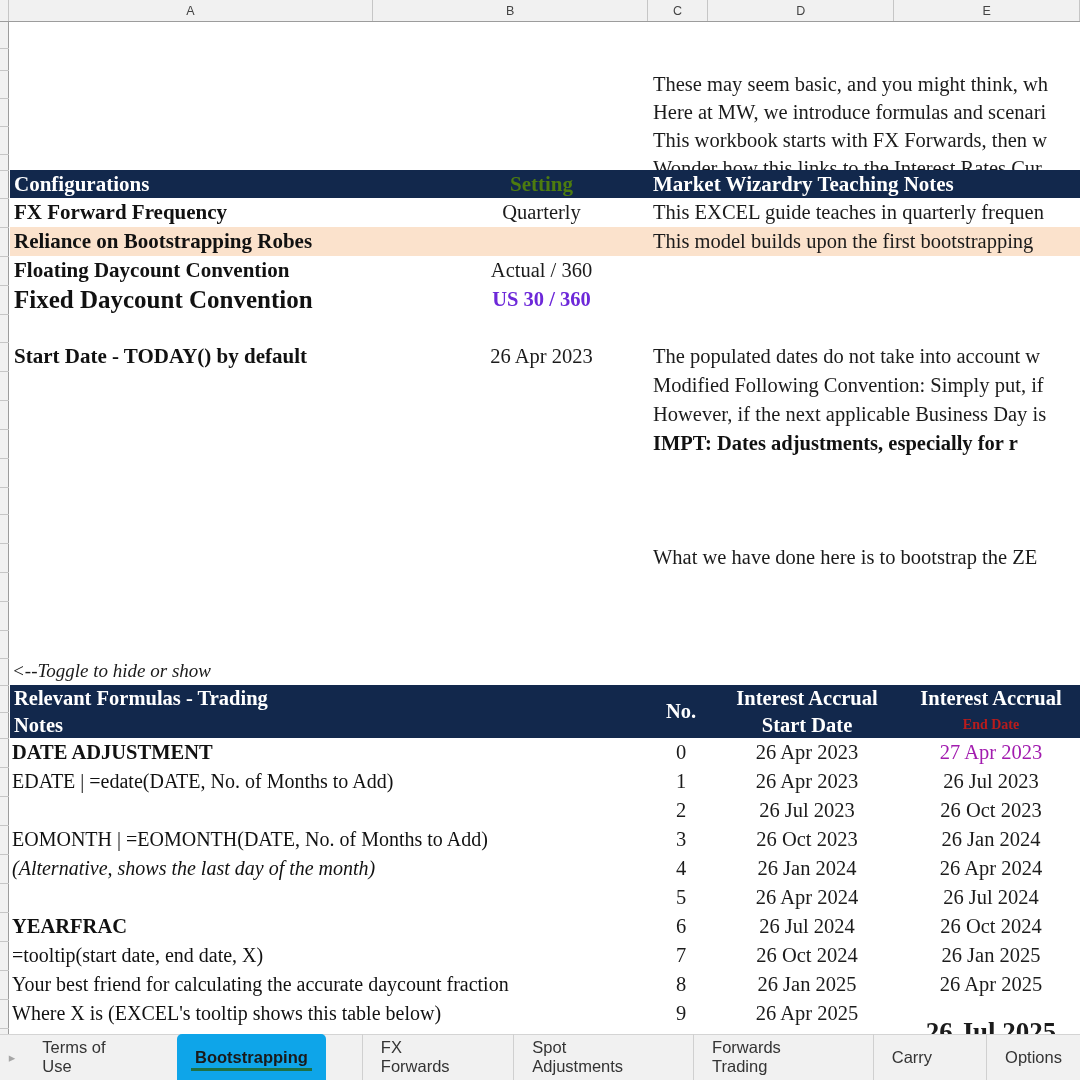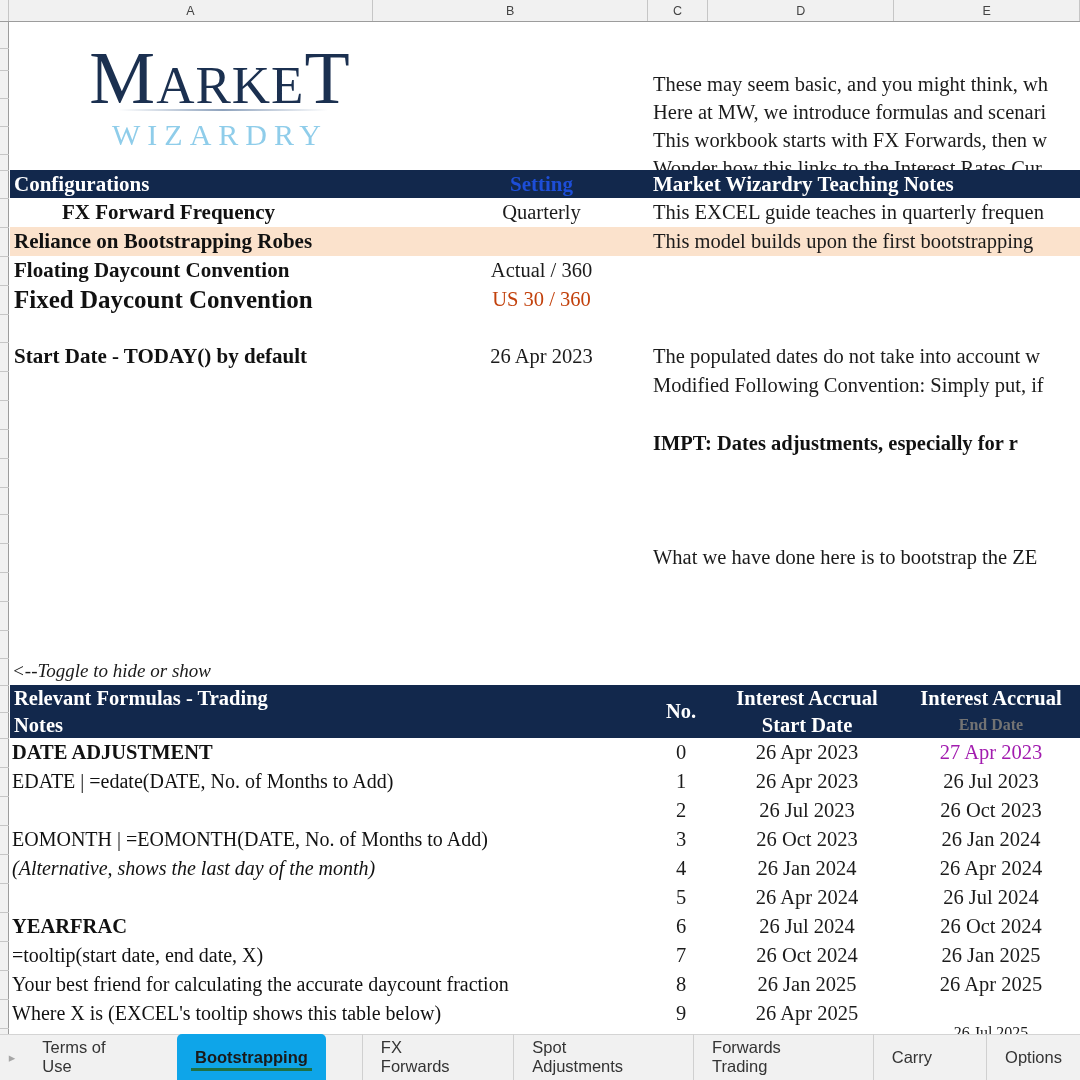--- a/index.html
+++ b/index.html
@@ -184,70 +184,66 @@
         <div class="rl" style="top: 861px;"></div>
         <div class="rl" style="top: 890px;"></div>
         <div class="rl" style="top: 919px;"></div>
         <div class="rl" style="top: 948px;"></div>
         <div class="rl" style="top: 977px;"></div>
         <div class="rl" style="top: 1006px;"></div>
       </div>
 
     <div class="sheet">
 
-      <div class="logo-box" style="left:0px; top:2px; width:420px; height:145px;">
-        <div class="logo-main"><span class="big">M</span><span class="sm">ARKE</span><span class="big">T</span></div>
-        <div class="logo-rule"></div>
-        <div class="logo-sub">WIZARDRY</div>
-      </div>
 
       <div class="cell left" style="left:643px; top:48px; width:427px; height:28px; font-size:20.5px; color:#1b1b1b;">These may seem basic, and you might think, wh</div>
       <div class="cell left" style="left:643px; top:76px; width:427px; height:28px; font-size:20.5px; color:#1b1b1b;">Here at MW, we introduce formulas and scenari</div>
       <div class="cell left" style="left:643px; top:104px; width:427px; height:28px; font-size:20.5px; color:#1b1b1b;">This workbook starts with FX Forwards, then w</div>
       <div class="cell left" style="left:643px; top:132px; width:427px; height:28px; font-size:20.5px; color:#1b1b1b;">Wonder how this links to the Interest Rates Cur</div>
 
       <div class="cell navy" style="left:0px; top:148px; width:1070px; height:28px;"></div>
       <div class="cell left bold" style="left:4px; top:148px; width:420px; height:28px; font-size:21px; color:#ffffff;">Configurations</div>
-      <div class="cell center bold" style="left:420px; top:148px; width:223px; height:28px; font-size:21px; color:#1d4ed8;">Setting</div>
+      <div class="cell center bold" style="left:420px; top:148px; width:223px; height:28px; font-size:21px; color:#4d7c0f;">Setting</div>
       <div class="cell left bold" style="left:643px; top:148px; width:427px; height:28px; font-size:21px; color:#ffffff;">Market Wizardry Teaching Notes</div>
 
-      <div class="cell left bold" style="left:4px; top:176px; width:420px; height:29px; font-size:21px; color:#111111;margin-left:48px;">FX Forward Frequency</div>
+      <div class="cell left bold" style="left:4px; top:176px; width:420px; height:29px; font-size:21px; color:#111111;">FX Forward Frequency</div>
       <div class="cell center" style="left:420px; top:176px; width:223px; height:29px; font-size:20.5px; color:#1b1b1b;">Quarterly</div>
       <div class="cell left" style="left:643px; top:176px; width:427px; height:29px; font-size:20.5px; color:#1b1b1b;">This EXCEL guide teaches in quarterly frequen</div>
 
       <div class="cell peach" style="left:0px; top:205px; width:1070px; height:29px;"></div>
       <div class="cell left bold" style="left:4px; top:205px; width:420px; height:29px; font-size:21px; color:#111111;">Reliance on Bootstrapping Robes</div>
       <div class="cell center" style="left:420px; top:205px; width:223px; height:29px; font-size:20.5px; color:#1b1b1b;"></div>
       <div class="cell left" style="left:643px; top:205px; width:427px; height:29px; font-size:20.5px; color:#1b1b1b;">This model builds upon the first bootstrapping</div>
 
       <div class="cell left bold" style="left:4px; top:234px; width:420px; height:29px; font-size:21px; color:#111111;">Floating Daycount Convention</div>
       <div class="cell center" style="left:420px; top:234px; width:223px; height:29px; font-size:20.5px; color:#1b1b1b;">Actual / 360</div>
 
       <div class="cell left bold" style="left:4px; top:263px; width:420px; height:29px; font-size:25px; color:#111111;">Fixed Daycount Convention</div>
-      <div class="cell center" style="left:420px; top:263px; width:223px; height:29px; font-size:20.5px; color:#c2410c;">US 30 / 360</div>
+      <div class="cell center" style="left:420px; top:263px; width:223px; height:29px; font-size:20.5px; color:#6d28d9;font-weight:bold;">US 30 / 360</div>
 
       <div class="cell left bold" style="left:4px; top:320px; width:420px; height:29px; font-size:21px; color:#111111;">Start Date - TODAY() by default</div>
       <div class="cell center" style="left:420px; top:320px; width:223px; height:29px; font-size:20.5px; color:#1b1b1b;">26 Apr 2023</div>
 
       <div class="cell left" style="left:643px; top:320px; width:427px; height:29px; font-size:20.5px; color:#1b1b1b;">The populated dates do not take into account w</div>
       <div class="cell left" style="left:643px; top:349px; width:427px; height:29px; font-size:20.5px; color:#1b1b1b;">Modified Following Convention: Simply put, if</div>
+      <div class="cell left" style="left:643px; top:378px; width:427px; height:29px; font-size:20.5px; color:#1b1b1b;">However, if the next applicable Business Day is</div>
       <div class="cell left bold" style="left:643px; top:407px; width:427px; height:29px; font-size:20.5px; color:#111111;">IMPT: Dates adjustments, especially for r</div>
 
       <div class="cell left" style="left:643px; top:521px; width:427px; height:29px; font-size:20.5px; color:#1b1b1b;">What we have done here is to bootstrap the ZE</div>
 
       <div class="cell left ital" style="left:2px; top:636px; width:420px; height:26px; font-size:19px; color:#1b1b1b;">&lt;--Toggle to hide or show</div>
 
       <div class="cell navy" style="left:0px; top:663px; width:1070px; height:53px;"></div>
       <div class="cell left bold" style="left:4px; top:663px; width:400px; height:27px; font-size:20.5px; color:#ffffff;">Relevant Formulas - Trading</div>
       <div class="cell left bold" style="left:4px; top:690px; width:400px; height:26px; font-size:20.5px; color:#ffffff;">Notes</div>
       <div class="cell center bold" style="left:640px; top:676px; width:62px; height:27px; font-size:20.5px; color:#ffffff;">No.</div>
       <div class="cell center bold" style="left:702px; top:663px; width:190px; height:27px; font-size:20.5px; color:#ffffff;">Interest Accrual</div>
       <div class="cell center bold" style="left:702px; top:690px; width:190px; height:26px; font-size:20.5px; color:#ffffff;">Start Date</div>
       <div class="cell center bold" style="left:892px; top:663px; width:178px; height:27px; font-size:20.5px; color:#ffffff;">Interest Accrual</div>
-      <div class="cell center bold" style="left:892px; top:690px; width:178px; height:26px; font-size:16px; color:#737373;text-align:right;">End Date</div>
+      <div class="cell center bold" style="left:892px; top:690px; width:178px; height:26px; font-size:14px; color:#b91c1c;text-align:right;">End Date</div>
 
       <div id="formula-rows">
           <div class="cell left bold" style="left: 2px; top: 716px; width: 636px; height: 29px; font-size: 20.5px; color: rgb(17, 17, 17);">DATE ADJUSTMENT</div>
           <div class="cell center" style="left: 640px; top: 716px; width: 62px; height: 29px; font-size: 20.5px; color: rgb(27, 27, 27);">0</div>
           <div class="cell center" style="left: 702px; top: 716px; width: 190px; height: 29px; font-size: 20.5px; color: rgb(27, 27, 27);">26 Apr 2023</div>
           <div class="cell center" style="left: 892px; top: 716px; width: 178px; height: 29px; font-size: 20.5px; color: #a21caf;">27 Apr 2023</div>
           <div class="cell left" style="left: 2px; top: 745px; width: 636px; height: 29px; font-size: 20px; color: rgb(17, 17, 17);">EDATE | =edate(DATE, No. of Months to Add)</div>
           <div class="cell center" style="left: 640px; top: 745px; width: 62px; height: 29px; font-size: 20.5px; color: rgb(27, 27, 27);">1</div>
           <div class="cell center" style="left: 702px; top: 745px; width: 190px; height: 29px; font-size: 20.5px; color: rgb(27, 27, 27);">26 Apr 2023</div>
           <div class="cell center" style="left: 892px; top: 745px; width: 178px; height: 29px; font-size: 20.5px; color: rgb(27, 27, 27);">26 Jul 2023</div>
@@ -275,21 +271,21 @@
           <div class="cell center" style="left: 640px; top: 919px; width: 62px; height: 29px; font-size: 20.5px; color: rgb(27, 27, 27);">7</div>
           <div class="cell center" style="left: 702px; top: 919px; width: 190px; height: 29px; font-size: 20.5px; color: rgb(27, 27, 27);">26 Oct 2024</div>
           <div class="cell center" style="left: 892px; top: 919px; width: 178px; height: 29px; font-size: 20.5px; color: rgb(27, 27, 27);">26 Jan 2025</div>
           <div class="cell left" style="left: 2px; top: 948px; width: 636px; height: 29px; font-size: 20px; color: rgb(17, 17, 17);">Your best friend for calculating the accurate daycount fraction</div>
           <div class="cell center" style="left: 640px; top: 948px; width: 62px; height: 29px; font-size: 20.5px; color: rgb(27, 27, 27);">8</div>
           <div class="cell center" style="left: 702px; top: 948px; width: 190px; height: 29px; font-size: 20.5px; color: rgb(27, 27, 27);">26 Jan 2025</div>
           <div class="cell center" style="left: 892px; top: 948px; width: 178px; height: 29px; font-size: 20.5px; color: rgb(27, 27, 27);">26 Apr 2025</div>
           <div class="cell left" style="left: 2px; top: 977px; width: 636px; height: 29px; font-size: 20px; color: rgb(17, 17, 17);">Where X is (EXCEL's tooltip shows this table below)</div>
           <div class="cell center" style="left: 640px; top: 977px; width: 62px; height: 29px; font-size: 20.5px; color: rgb(27, 27, 27);">9</div>
           <div class="cell center" style="left: 702px; top: 977px; width: 190px; height: 29px; font-size: 20.5px; color: rgb(27, 27, 27);">26 Apr 2025</div>
-          <div class="cell center" style="left: 892px; top: 996px; width: 178px; height: 29px; font-size: 16px; color: rgb(27, 27, 27);">26 Jul 2025</div>
+          <div class="cell center" style="left: 892px; top: 996px; width: 178px; height: 29px; font-size: 27px; color: rgb(27, 27, 27); font-weight: bold;">26 Jul 2025</div>
         </div>
 
     </div>
   </div>
 
   <div class="tabbar">
     <div class="tab-nav">▸</div>
     <div id="tabs-host" style="display:flex; align-items:flex-end; height:46px;gap:36px;">
         <div class="tab">
           <span>Terms of Use</span>

